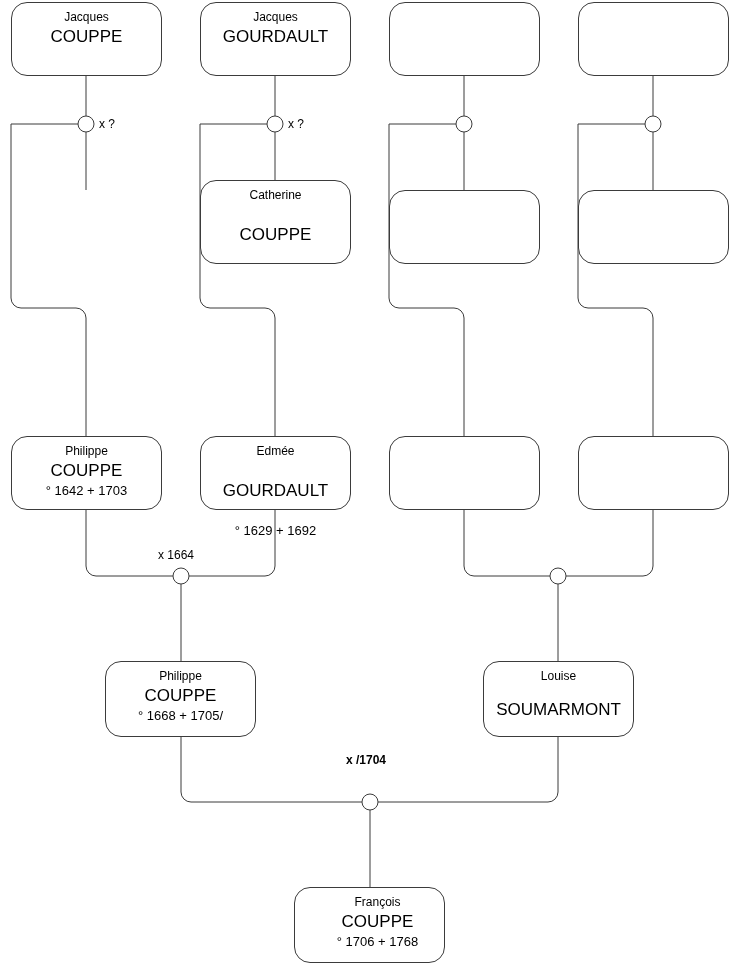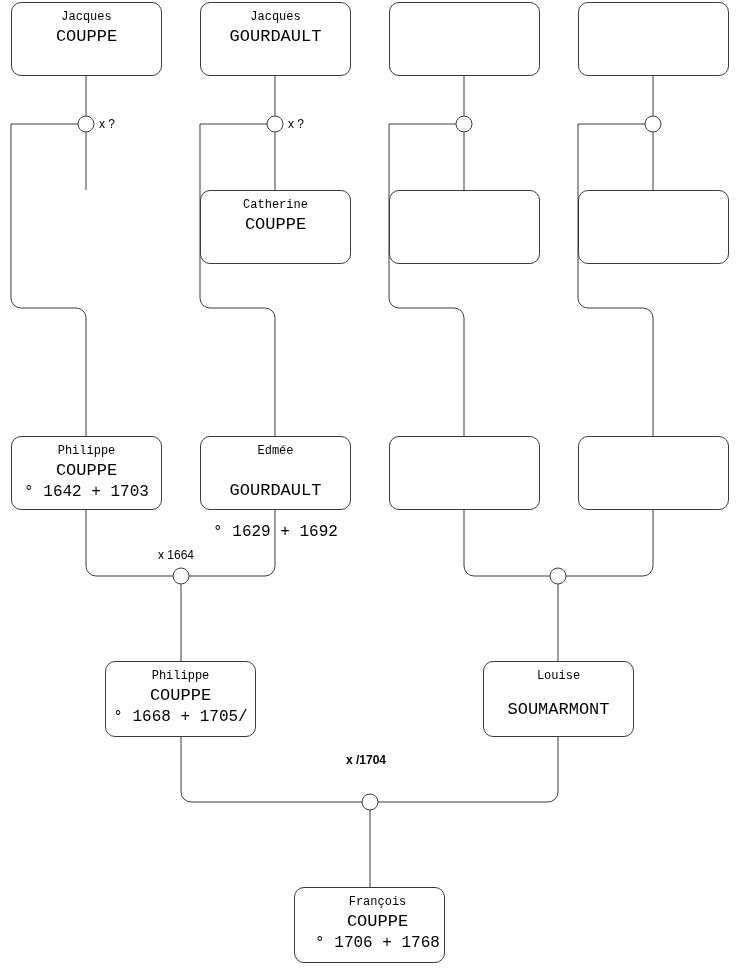--- a/index.html
+++ b/index.html
@@ -21,45 +21,44 @@
     position: absolute;
     left: 0;
     top: 0;
     width: 740px;
     height: 975px;
   }
   .node {
     position: absolute;
     box-sizing: border-box;
     border: 1px solid #3b3b3b;
-    border-radius: 10px;
+    border-radius: 16px;
     background: #ffffff;
     display: flex;
     flex-direction: column;
     align-items: center;
     justify-content: flex-start;
     padding-top: 7px;
     z-index: 2;
-    font-family: Liberation Mono, monospace;
   }
   .node .ln {
     display: block;
     text-align: center;
     color: #000000;
     line-height: 1.32;
     white-space: nowrap;
   }
   .node .given {
     font-size: 12px;
   }
   .node .surname {
     font-size: 17px;
   }
   .node .dates {
-    font-size: 16px;
+    font-size: 13px;
   }
   .node.empty {
     padding-top: 0;
   }
   .union-label {
     position: absolute;
     font-size: 12px;
     color: #000000;
     white-space: nowrap;
     z-index: 3;
@@ -110,21 +109,21 @@
     <div class="node" style="left: 11px; top: 2px; width: 151px; height: 74px;">
       <span class="ln given">Jacques</span>
       <span class="ln surname">COUPPE</span>
       <span class="ln dates"></span>
     </div>
     <div class="node" style="left: 200px; top: 2px; width: 151px; height: 74px;">
       <span class="ln given">Jacques</span>
       <span class="ln surname">GOURDAULT</span>
       <span class="ln dates"></span>
     </div>
-    <div class="node" style="left: 200px; top: 190px; width: 151px; height: 74px;">
+    <div class="node" style="left: 200px; top: 180px; width: 151px; height: 84px; gap: 20px;">
       <span class="ln given">Catherine</span>
       <span class="ln surname">COUPPE</span>
       <span class="ln dates"></span>
     </div>
     <div class="node empty" style="left: 389px; top: 2px; width: 151px; height: 74px;">
       <span class="ln given"></span>
       <span class="ln surname"></span>
       <span class="ln dates"></span>
     </div>
     <div class="node empty" style="left: 389px; top: 190px; width: 151px; height: 74px;">

